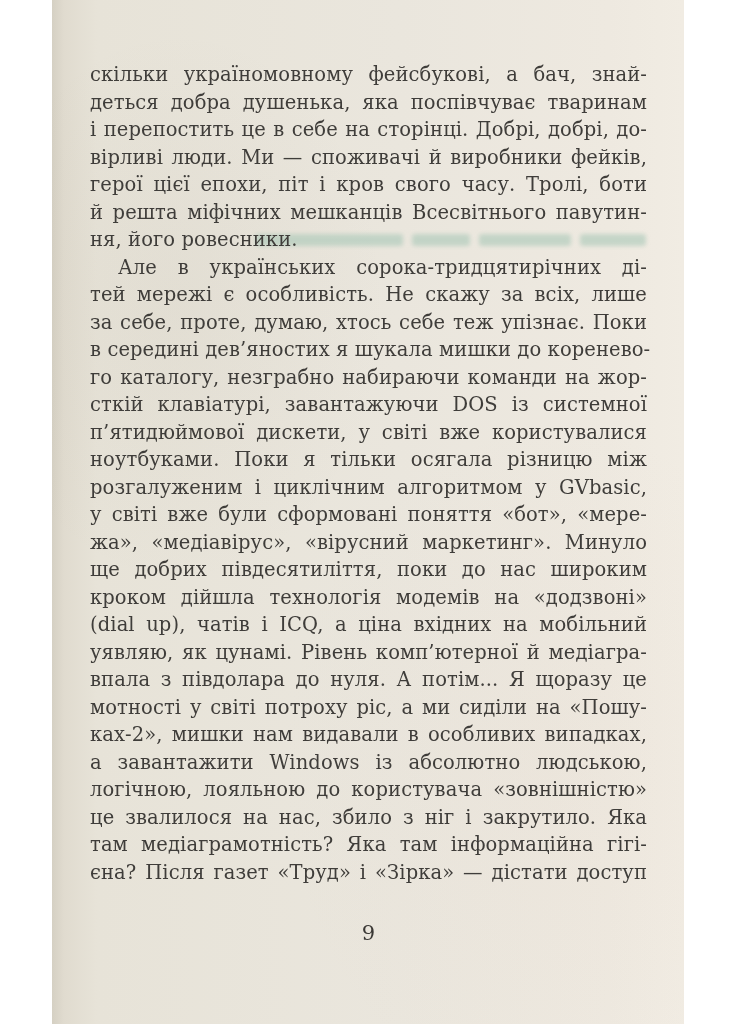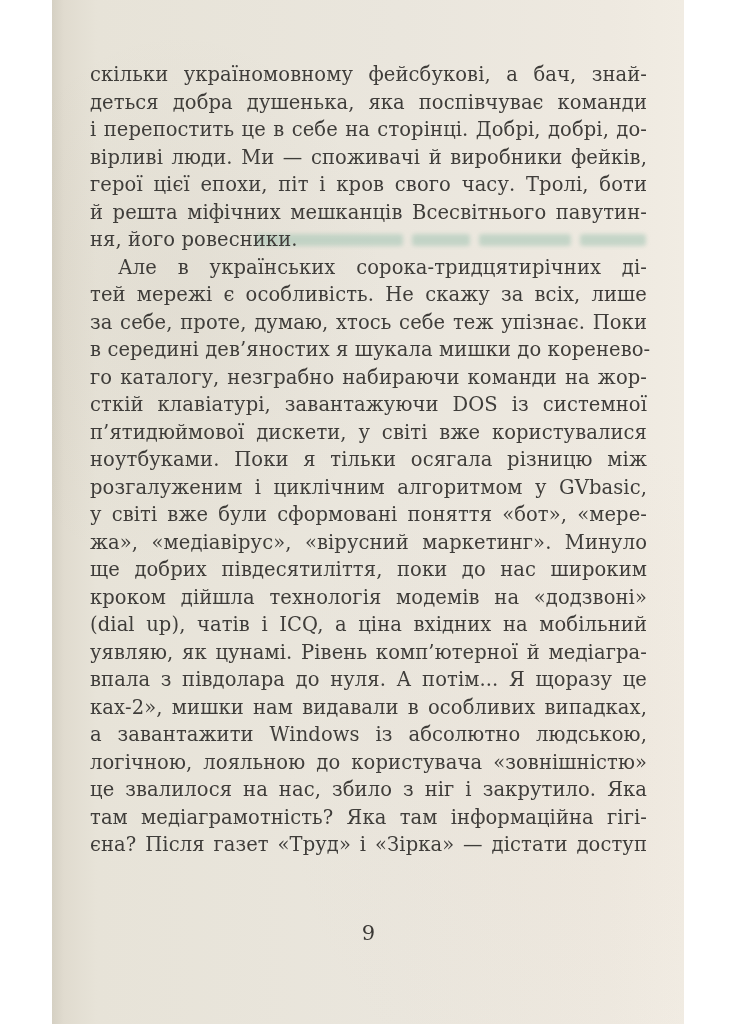--- a/index.html
+++ b/index.html
@@ -90,21 +90,21 @@
     <div class="bleed">
       <span class="w1"></span>
       <span class="w2"></span>
       <span class="w3"></span>
       <span class="w4"></span>
     </div>
 
     <div class="text-block">
 
       <div class="line">скільки україномовному фейсбукові, а бач, знай-</div>
-      <div class="line">деться добра душенька, яка поспівчуває команди</div>
+      <div class="line">деться добра душенька, яка поспівчуває тваринам</div>
       <div class="line">і перепостить це в себе на сторінці. Добрі, добрі, до-</div>
       <div class="line">вірливі люди. Ми — споживачі й виробники фейків,</div>
       <div class="line">герої цієї епохи, піт і кров свого часу. Тролі, боти</div>
       <div class="line">й решта міфічних мешканців Всесвітнього павутин-</div>
       <div class="line end">ня, його ровесники.</div>
 
       <div class="line indent">Але в українських сорока-тридцятирічних ді-</div>
       <div class="line">тей мережі є особливість. Не скажу за всіх, лише</div>
       <div class="line">за себе, проте, думаю, хтось себе теж упізнає. Поки</div>
       <div class="line">в середині дев’яностих я шукала мишки до коренево-</div>
@@ -113,20 +113,21 @@
       <div class="line">п’ятидюймової дискети, у світі вже користувалися</div>
       <div class="line">ноутбуками. Поки я тільки осягала різницю між</div>
       <div class="line">розгалуженим і циклічним алгоритмом у GVbasic,</div>
       <div class="line">у світі вже були сформовані поняття «бот», «мере-</div>
       <div class="line">жа», «медіавірус», «вірусний маркетинг». Минуло</div>
       <div class="line">ще добрих півдесятиліття, поки до нас широким</div>
       <div class="line">кроком дійшла технологія модемів на «додзвоні»</div>
       <div class="line">(dial up), чатів і ICQ, а ціна вхідних на мобільний</div>
       <div class="line">уявляю, як цунамі. Рівень комп’ютерної й медіагра-</div>
       <div class="line">впала з півдолара до нуля. А потім... Я щоразу це</div>
+      <div class="line">мотності у світі потроху ріс, а ми сиділи на «Пошу-</div>
       <div class="line">ках-2», мишки нам видавали в особливих випадках,</div>
       <div class="line">а завантажити Windows із абсолютно людською,</div>
       <div class="line">логічною, лояльною до користувача «зовнішністю»</div>
       <div class="line">це звалилося на нас, збило з ніг і закрутило. Яка</div>
       <div class="line">там медіаграмотність? Яка там інформаційна гігі-</div>
       <div class="line">єна? Після газет «Труд» і «Зірка» — дістати доступ</div>
     </div>
 
     <div class="page-num">9</div>
 

